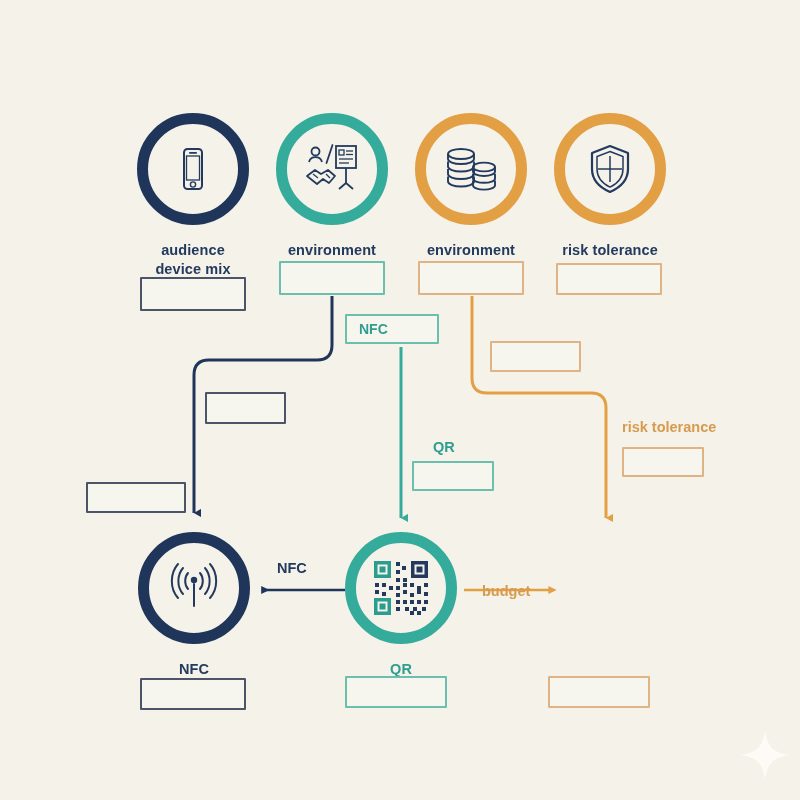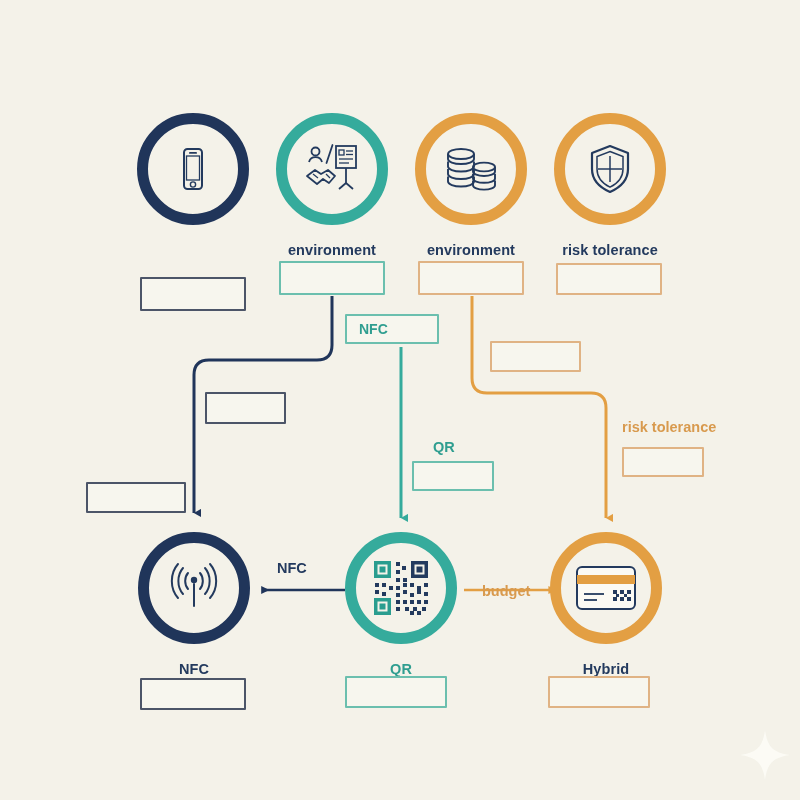--- a/index.html
+++ b/index.html
@@ -127,20 +127,24 @@
   </svg>
 
   <div class="node" id="n-top-0" style="left:131px; top:113px;">
     <div class="ring navy">
       <svg width="52" height="52" viewBox="0 0 52 52">
         <rect x="17" y="6" width="18" height="40" rx="3.5" ry="3.5" fill="none" stroke="#233a5e" stroke-width="2"></rect>
         <rect x="19.5" y="13" width="13" height="24" fill="none" stroke="#233a5e" stroke-width="1.3"></rect>
         <rect x="22" y="9" width="8" height="1.8" rx="0.9" fill="#233a5e"></rect>
         <circle cx="26" cy="41.5" r="2.6" fill="none" stroke="#233a5e" stroke-width="1.4"></circle>
       </svg>
+    </div>
+    <div class="node-label navy">
+      <div>audience</div>
+      <div>device mix</div>
     </div>
   </div>
 
   <div class="node" id="n-top-1" style="left:270px; top:113px;">
     <div class="ring teal">
       <svg width="56" height="52" viewBox="0 0 56 52">
 
         <circle cx="11.5" cy="8.5" r="4" fill="none" stroke="#233a5e" stroke-width="1.8"></circle>
         <path d="M5,19 a6.8,6.8 0 0 1 13,0" fill="none" stroke="#233a5e" stroke-width="1.8"></path>
 
@@ -270,43 +274,20 @@
           <rect x="38" y="52" width="4" height="4"></rect>
           <rect x="45" y="52" width="4" height="4"></rect>
         </g>
       </svg>
     </div>
     <div class="node-label teal">
       <div>QR</div>
     </div>
   </div>
 
-  <div class="node" id="n-bot-2" style="left:544px; top:532px;">
-    <div class="ring orange">
-      <svg width="62" height="46" viewBox="0 0 62 46">
-        <rect x="2" y="2" width="58" height="42" rx="5" ry="5" fill="#fbfaf4" stroke="#233a5e" stroke-width="2"></rect>
-        <rect x="2" y="10" width="58" height="9" fill="#e39f43"></rect>
-        <line x1="9" y1="29" x2="29" y2="29" stroke="#233a5e" stroke-width="1.8"></line>
-        <line x1="9" y1="35" x2="22" y2="35" stroke="#233a5e" stroke-width="1.8"></line>
-        <g fill="#233a5e">
-          <rect x="38" y="25" width="4" height="4"></rect>
-          <rect x="45" y="25" width="4" height="4"></rect>
-          <rect x="52" y="25" width="4" height="4"></rect>
-          <rect x="38" y="32" width="4" height="4"></rect>
-          <rect x="45" y="32" width="4" height="4"></rect>
-          <rect x="52" y="32" width="4" height="4"></rect>
-          <rect x="41" y="29" width="3" height="3"></rect>
-          <rect x="49" y="29" width="3" height="3"></rect>
-        </g>
-      </svg>
-    </div>
-    <div class="node-label navy">
-      <div>Hybrid</div>
-    </div>
-  </div>
 
   <div class="box navy" style="left:140px; top:277px; width:106px; height:34px;"></div>
   <div class="box teal" style="left:279px; top:261px; width:106px; height:34px;"></div>
   <div class="box orange" style="left:418px; top:261px; width:106px; height:34px;"></div>
   <div class="box orange" style="left:556px; top:263px; width:106px; height:32px;"></div>
 
   <div class="box teal" style="left:345px; top:314px; width:94px; height:30px;">
     <span class="box-text teal">NFC</span>
   </div>
 

